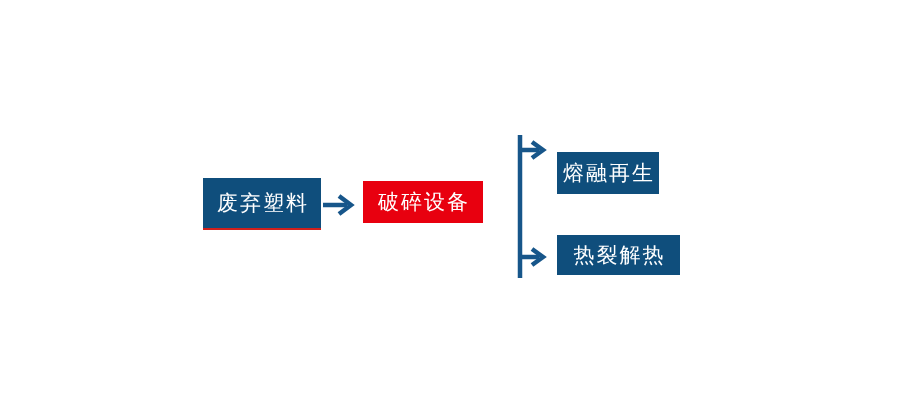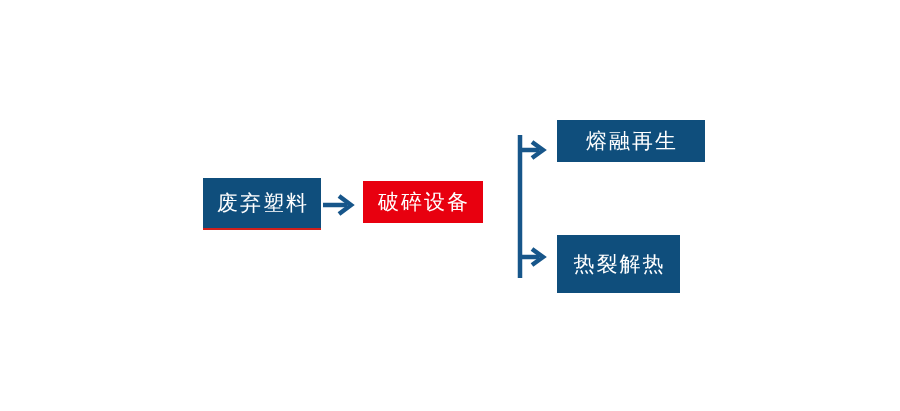--- a/index.html
+++ b/index.html
@@ -30,22 +30,22 @@
   }
   .node-blue { background: var(--box-blue, #0f4e7c); }
   .node-red  { background: var(--box-red, #e8000f); }
 
   .node-source {
     left: 195px; top: 178px; width: 118px; height: 50px;
     border-bottom: 2px solid var(--underline-red, #d0201c);
     margin-left: 8px;
   }
   .node-process { left: 363px; top: 181px; width: 120px; height: 42px; justify-content: center; }
-  .node-branch-top { left: 557px; top: 120px; width: 148px; height: 42px; }
-  .node-branch-bottom { left: 557px; top: 235px; width: 123px; height: 58px; }
+  .node-branch-top { left: 557px; top: 152px; width: 102px; height: 42px; }
+  .node-branch-bottom { left: 557px; top: 235px; width: 123px; height: 40px; }
 
   .arrow-svg { position: absolute; display: block; }
   .arrow-main { left: 323px; top: 194px; }
   .branch-connector { left: 515px; top: 132px; }
 
   .flow-stroke {
     stroke: var(--arrow-blue, #17568a);
     stroke-width: 4.5;
     fill: none;
   }

